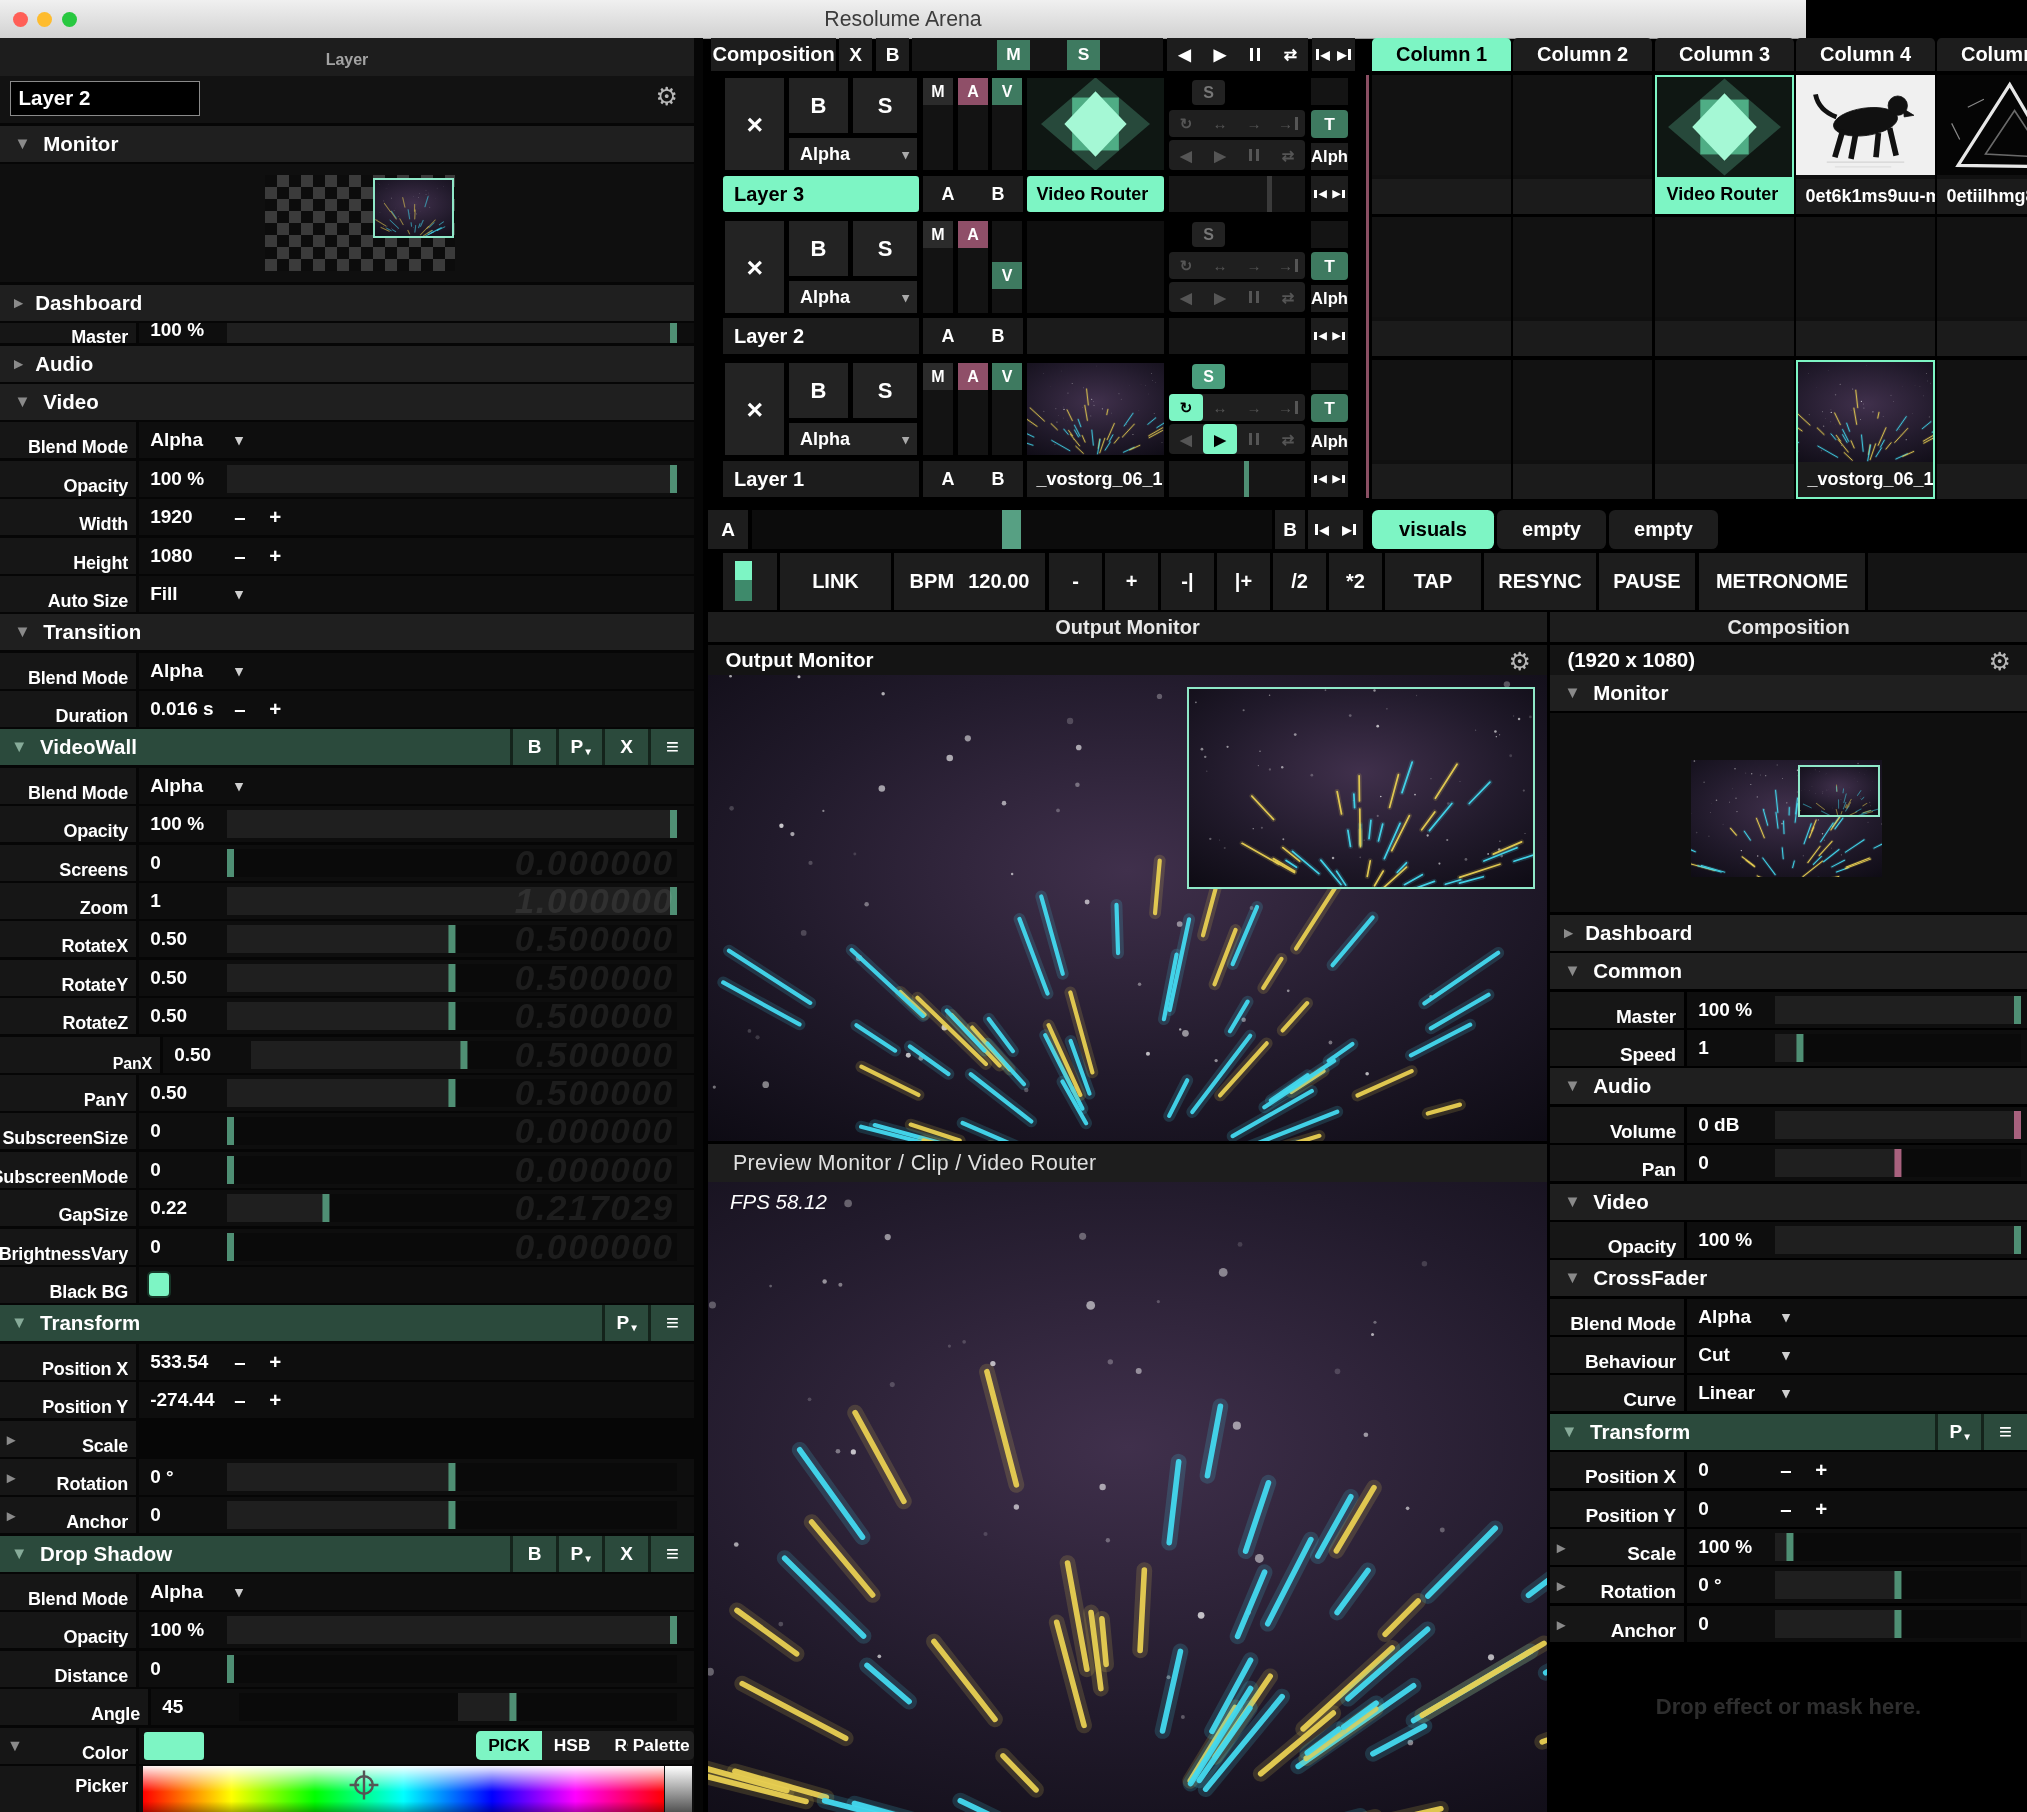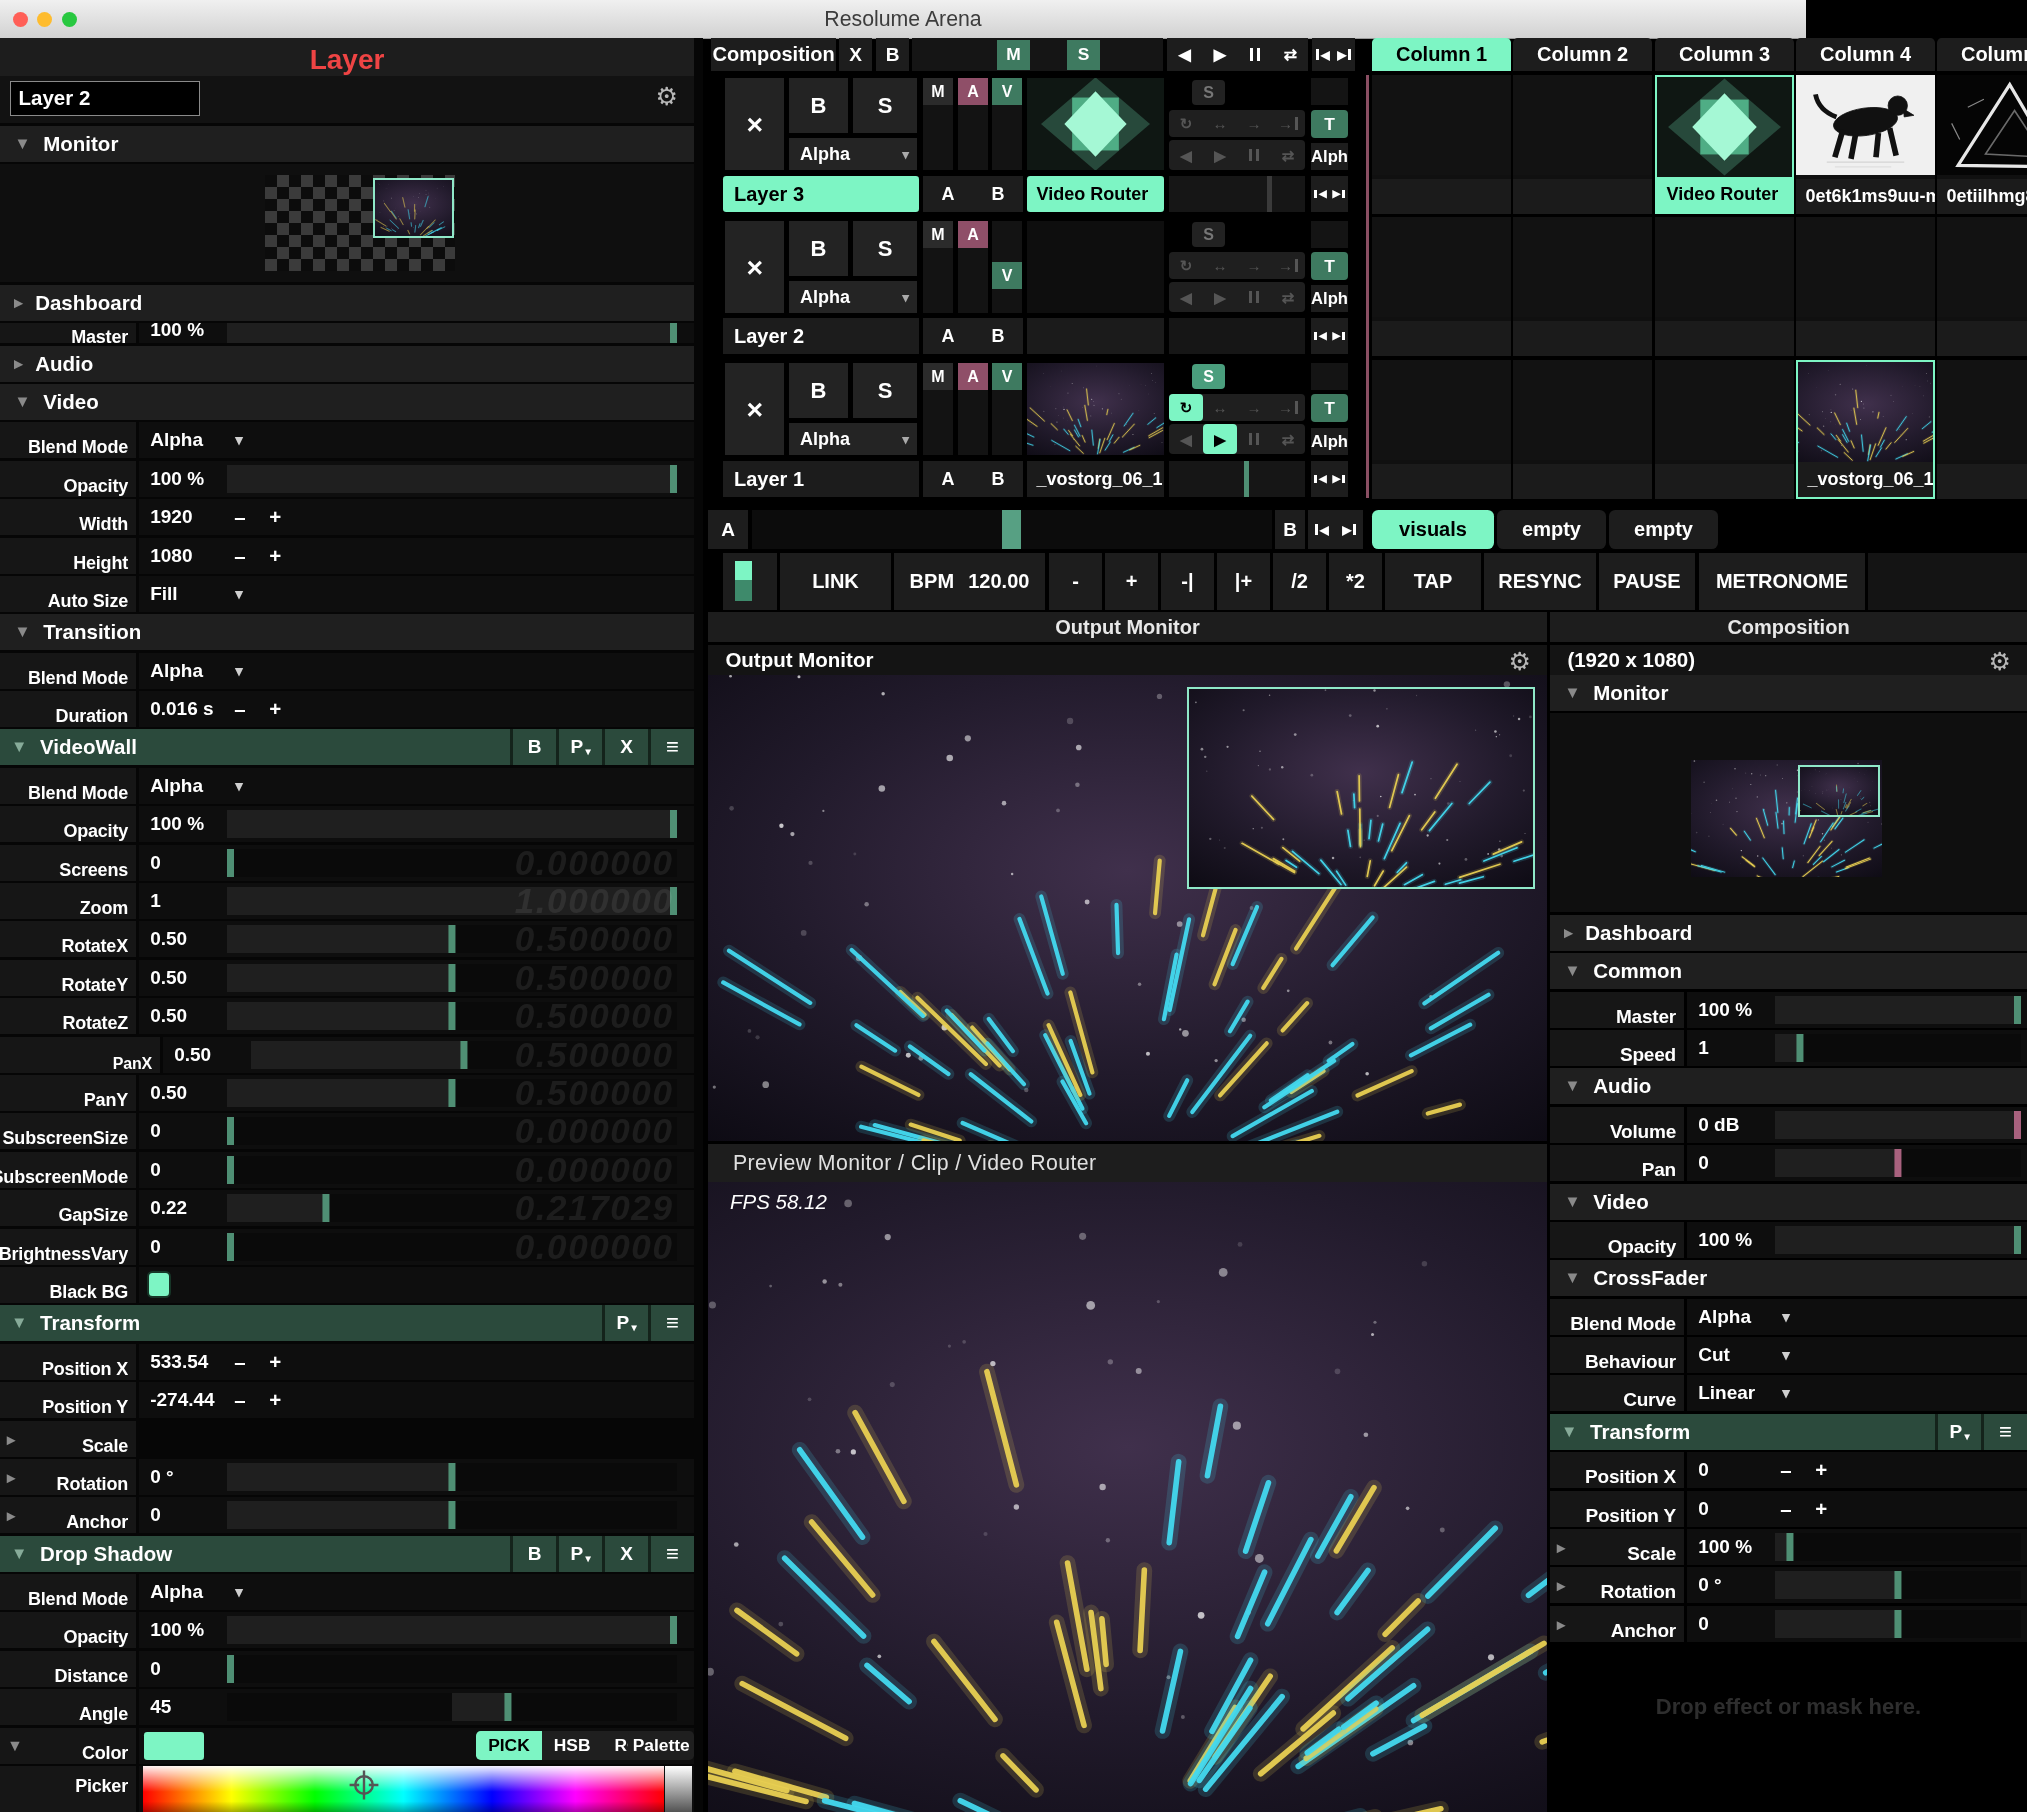--- a/index.html
+++ b/index.html
@@ -8,21 +8,21 @@
   .abs{position:absolute;}
   
   #titlebar{position:absolute;left:0;top:0;width:1806px;height:38px;
     background:linear-gradient(#f0f0f0,#d2d2d2);border-bottom:0.8px solid #9a9a9a;}
   .tl{position:absolute;top:12px;width:15px;height:15px;border-radius:50%;}
   #win-title{position:absolute;left:0;right:0;top:7.1px;text-align:center;color:#3c3c3c;font-size:21.3px;font-weight:400;
     font-family:"Liberation Sans",sans-serif;}
   
   #layer-panel{position:absolute;left:0;top:38px;width:703px;height:1775px;background:#060606;}
   .panel-title{position:absolute;left:0;top:0;width:694px;height:44px;background:#1d1d1d;
-    display:flex;align-items:center;justify-content:center;font-size:28px;color:#ef4444;}
+    display:flex;align-items:center;justify-content:center;font-size:16px;color:#a3a3a3;}
   #layer-name-row{position:absolute;left:0;top:38px;width:694px;height:47px;background:#121212;}
   #layer-name-input{position:absolute;left:9.5px;top:4.7px;width:190px;height:35px;background:#000;border:1.6px solid #8a8a8a;
     color:#fff;font-family:"Liberation Sans",sans-serif;font-weight:700;font-size:20.5px;padding:0 8px;box-sizing:border-box;}
   .gear{position:absolute;right:16px;top:6.3px;font-size:25px;color:#b8b8b8;font-weight:400;}
   #left-stack{position:absolute;left:0;top:88px;width:694px;bottom:0;overflow:hidden;}
   
   .sech{height:36px;margin-bottom:2.4px;background:#1f1f1f;display:flex;align-items:center;}
   .sech .tri{color:#8a8a8a;font-size:16.6px;margin:0 12.6px 0 14.2px;}
   .sech .sl{font-size:20.5px;color:#fff;}
   .effh{height:36px;margin-bottom:2.4px;background:#2b4a3c;display:flex;align-items:center;}
@@ -612,21 +612,21 @@
             <div>Distance</div>
           </div>
           <div class="pval">
             <div class="vtext">0</div>
             <div class="track" style="left: 88px; right: 17.4px;">
               <div class="thumb" style="background: rgb(79, 143, 116); left: 0px;"></div>
             </div>
           </div>
         </div>
         <div class="prow">
-          <div class="plbl" style="width: 136px; font-size: 18px;">
+          <div class="plbl" style="width: 148px; font-size: 18px;">
             <div>Angle</div>
           </div>
           <div class="pval">
             <div class="vtext">45</div>
             <div class="track" style="left: 88px; right: 17.4px;">
               <div class="fill" style="left: 50%; width: 12.5%;"></div>
               <div class="thumb" style="background: rgb(79, 143, 116); left: 62.5%; transform: translateX(-50%);"></div>
             </div>
           </div>
         </div>

